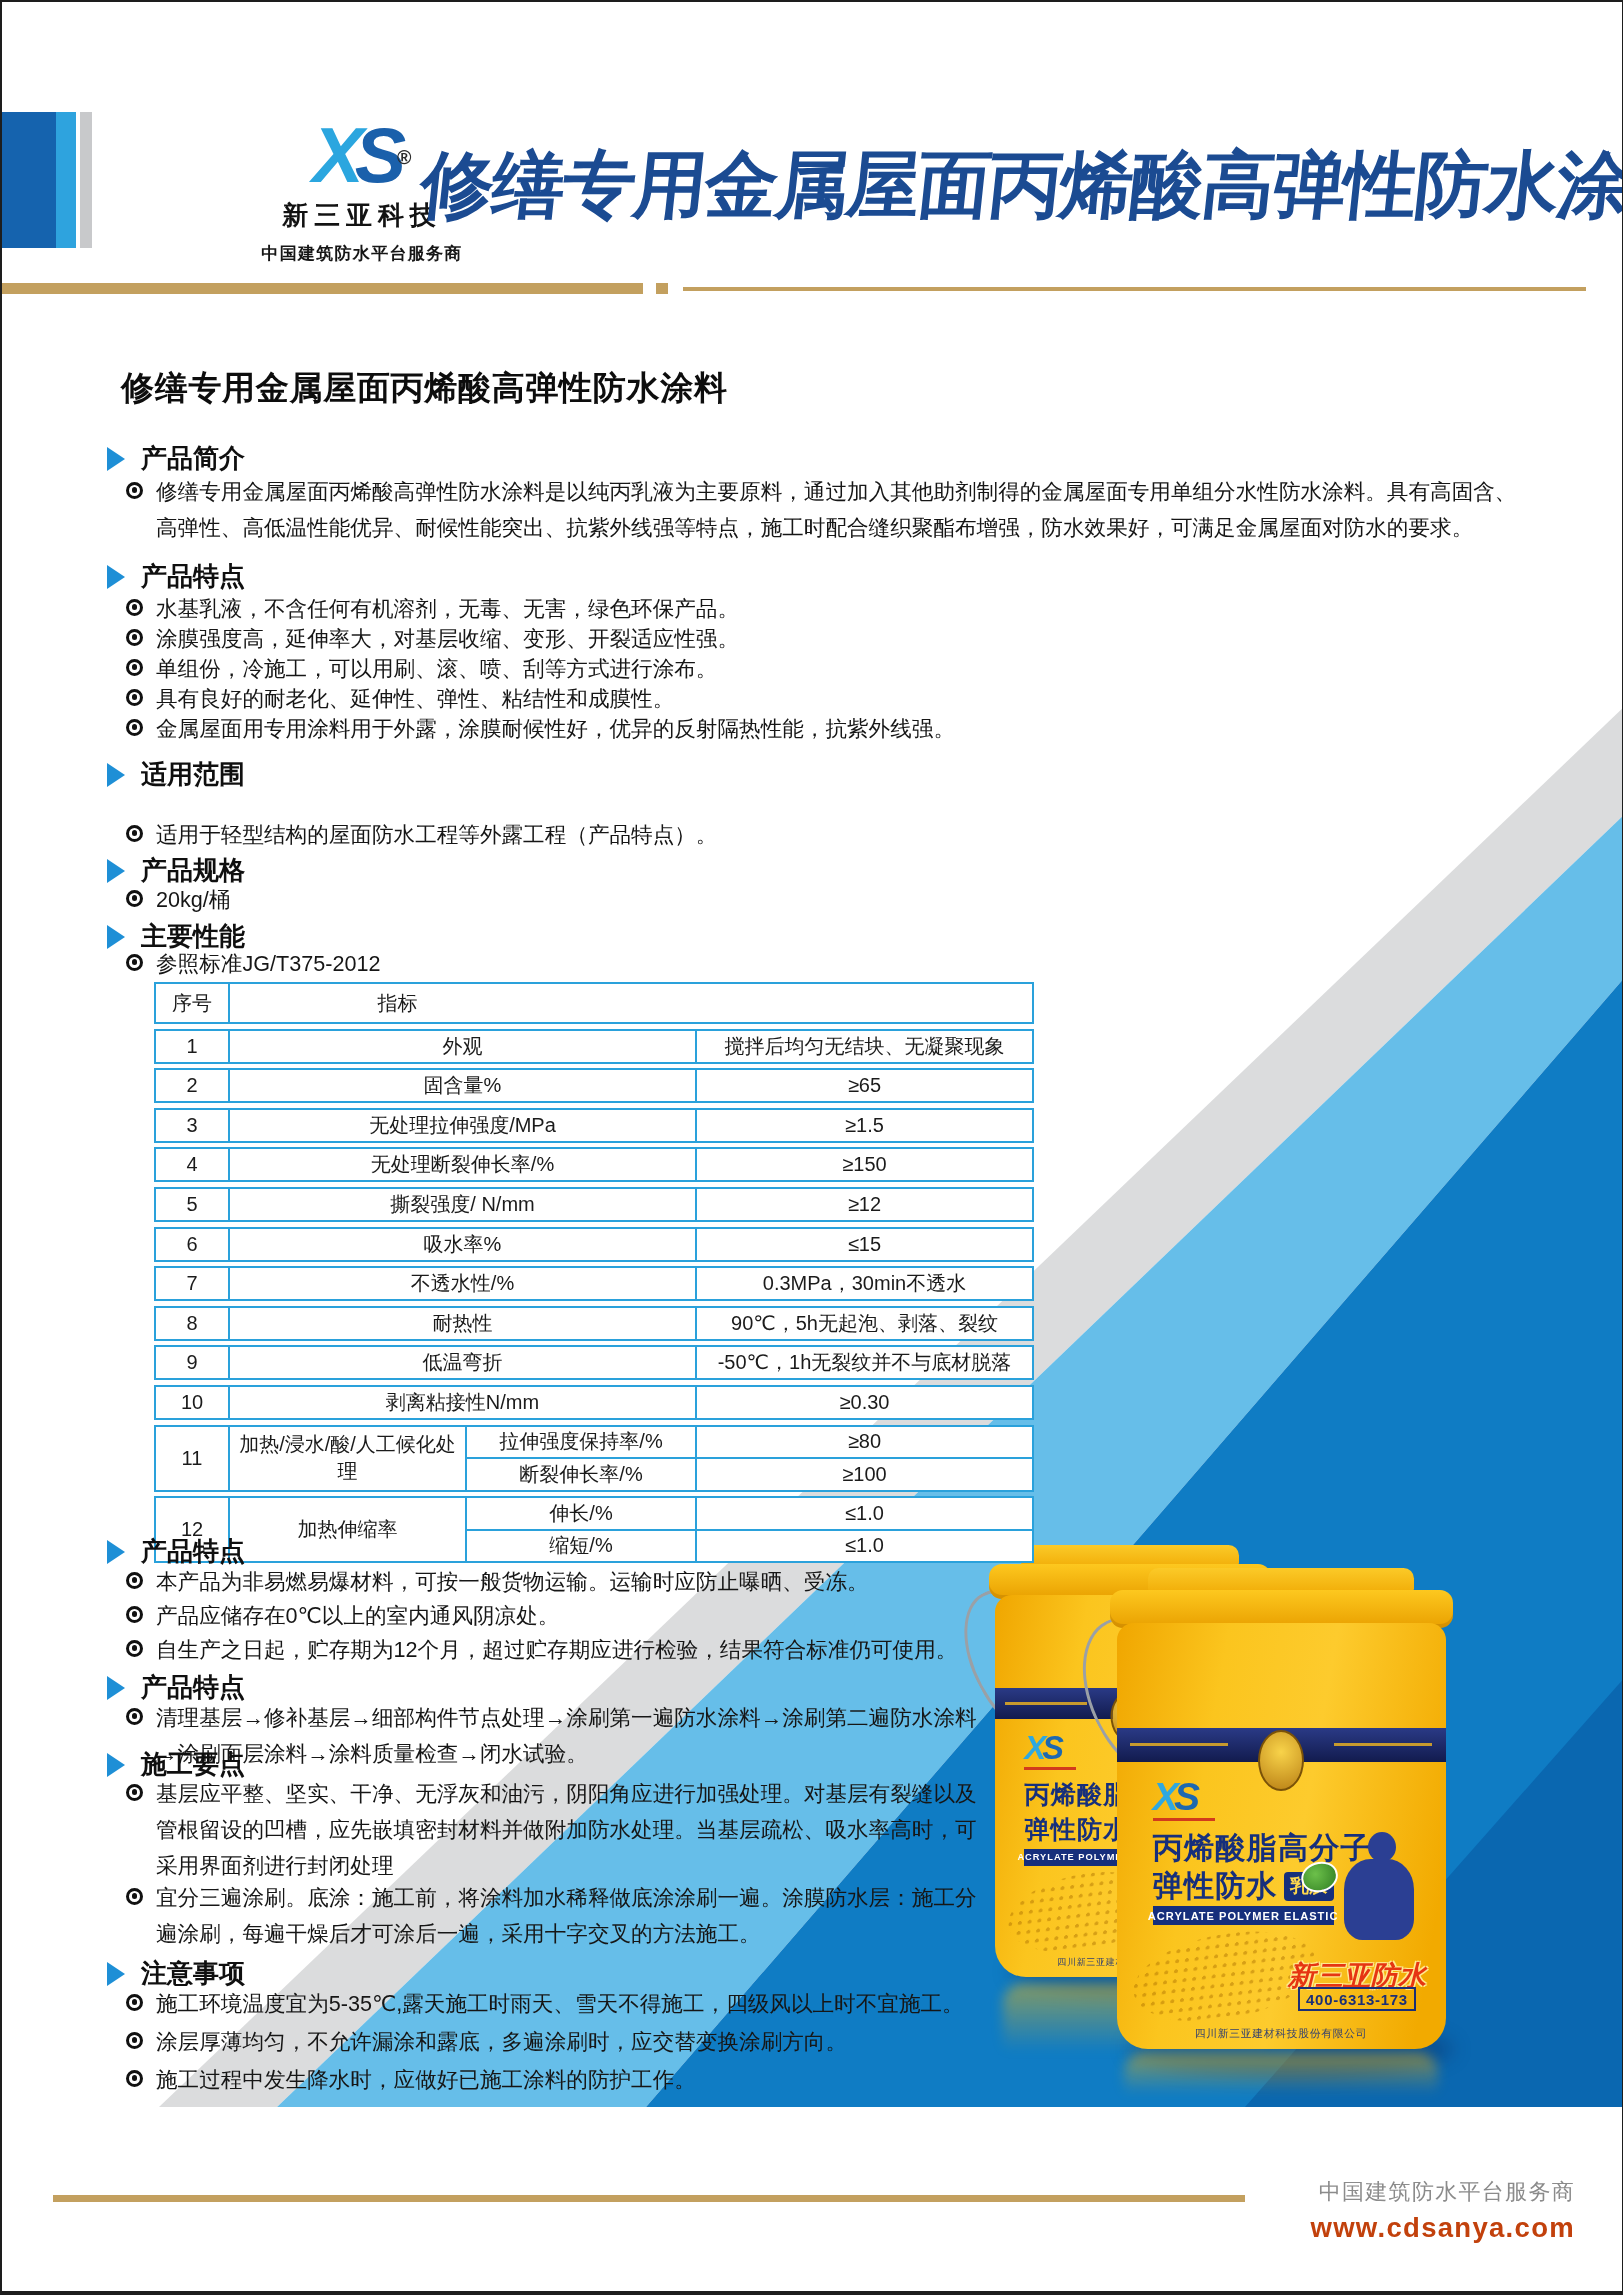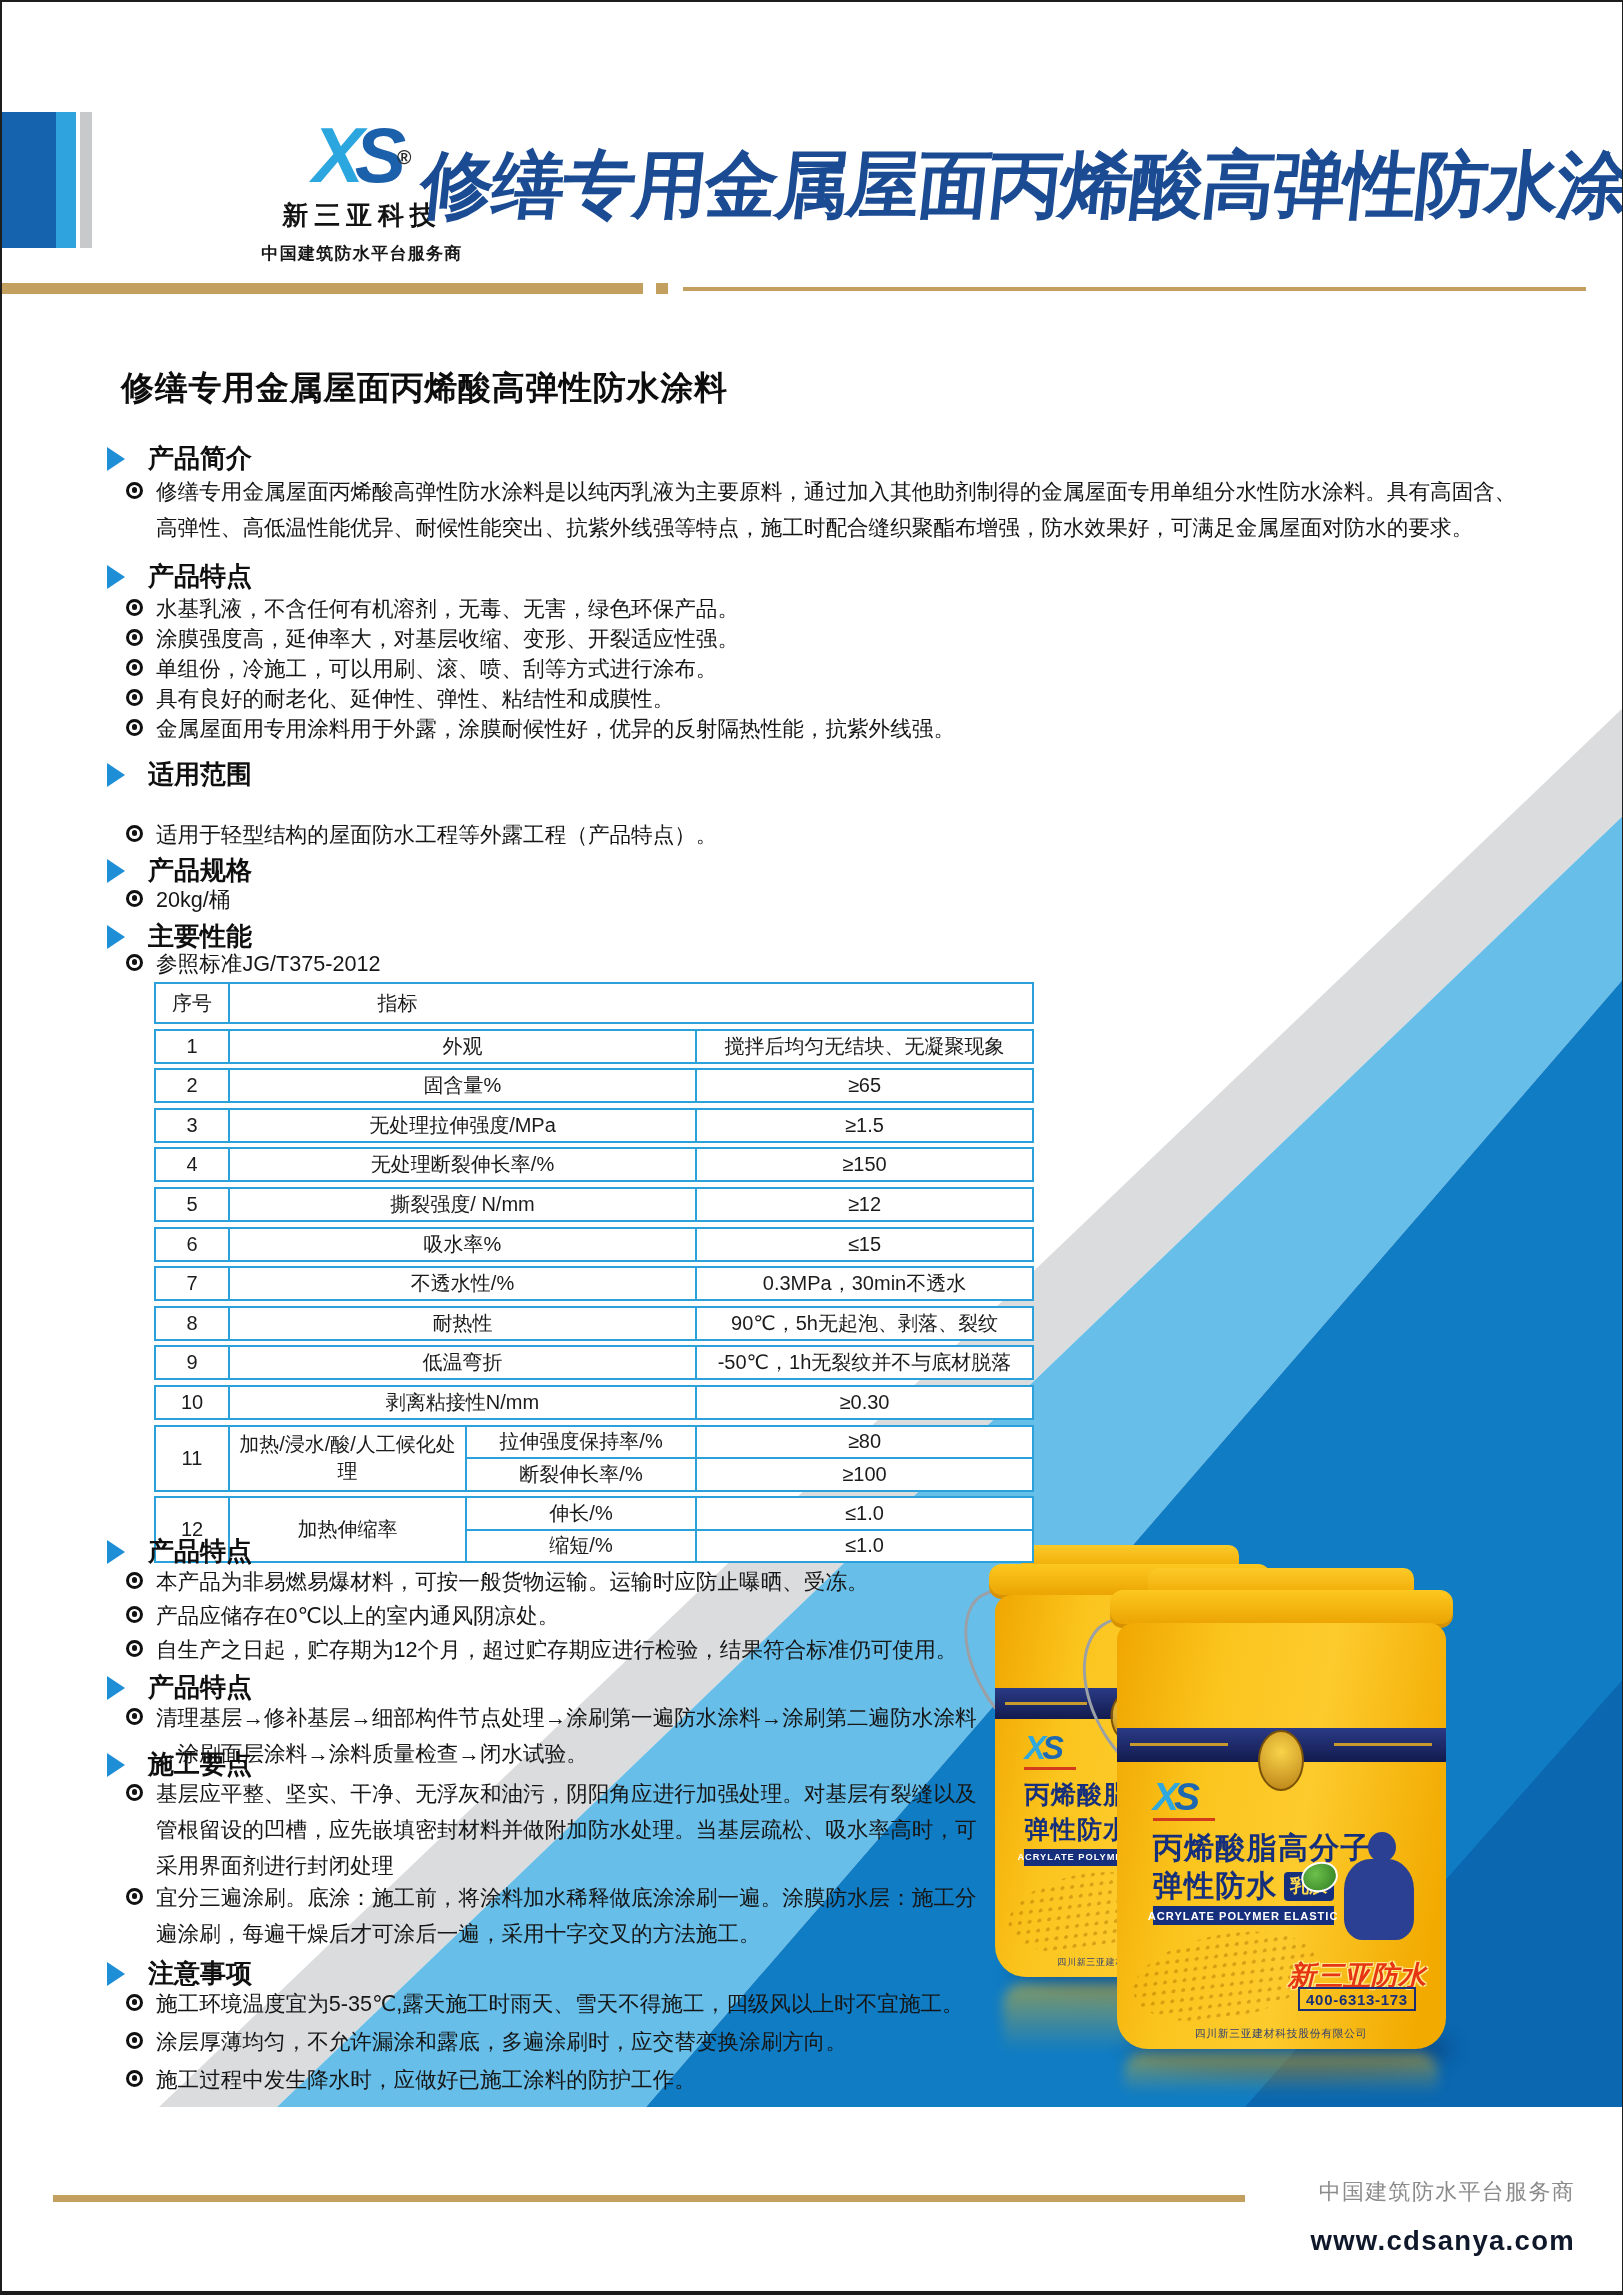--- a/index.html
+++ b/index.html
@@ -24,21 +24,21 @@
   .banner-title{
     position:absolute;left:419px;top:135px;width:1197px;text-align:center;white-space:nowrap;
     font-size:73px;font-weight:900;color:#1B4B92;letter-spacing:-2px;
     transform:skewX(-6deg);
   }
   .divider-thick{position:absolute;left:0;top:281px;width:641px;height:10.5px;background:#C3A05F;}
   .divider-notch{position:absolute;left:654px;top:281px;width:11.8px;height:10.5px;background:#C3A05F;}
   .divider-thin{position:absolute;left:681px;top:285px;width:903px;height:3.9px;background:#C3A05F;}
   
   .page-heading{position:absolute;left:119px;top:364px;font-size:33px;font-weight:900;color:#0d0d0d;letter-spacing:0.7px;z-index:5;}
-  .h{position:absolute;left:105px;display:flex;align-items:center;gap:23px;font-size:26px;font-weight:900;color:#0f0f0f;z-index:5;}
+  .h{position:absolute;left:105px;display:flex;align-items:center;gap:16px;font-size:26px;font-weight:900;color:#0f0f0f;z-index:5;}
   .tri{width:0;height:0;border-top:12.4px solid transparent;border-bottom:12.4px solid transparent;border-left:18.3px solid #1E8FD6;}
   .bl{position:absolute;left:124px;display:flex;gap:13px;font-size:21.6px;color:#161616;z-index:5;}
   .b-ic{flex:none;width:11px;height:11px;border:3.3px solid #111;border-radius:50%;position:relative;margin-top:7.8px;}
   .b-ic::after{content:"";position:absolute;inset:2.6px;background:#111;border-radius:50%;}
   .b-lines div{line-height:36px;}
   .bl.single .b-lines div{line-height:27px;}
   .bl.single .b-ic{margin-top:3.9px;}
   
   .tbl{position:absolute;left:152px;top:980px;width:880px;font-size:20px;color:#1b1b1b;z-index:5;}
   .trow{display:flex;border:2px solid #2AA1DB;margin-bottom:4.6px;background:#fff;box-sizing:border-box;}
@@ -95,21 +95,21 @@
   .phone{position:absolute;right:9%;top:85.5%;border:2px solid #1B2F76;color:#1B2F76;font-size:0.5em;font-weight:700;
         letter-spacing:0.7px;padding:0.1em 0.4em;white-space:nowrap;}
   .comp{position:absolute;left:0;right:0;bottom:2%;text-align:center;font-size:0.36em;color:#33406F;letter-spacing:0.7px;white-space:nowrap;}
   .handle{position:absolute;left:-4%;top:9%;width:30%;height:36%;border:3.9px solid transparent;border-left-color:#9AA0A6;border-top-color:#9AA0A6;border-radius:50%;transform:rotate(-28deg);}
   .bshadow{position:absolute;border-radius:50%;background:rgba(10,30,80,.32);filter:blur(9.2px);z-index:2;}
   .refl{position:absolute;background:linear-gradient(to bottom,rgba(246,185,12,.5),rgba(246,185,12,0) 80%);filter:blur(5.9px);border-radius:19.6px;z-index:2;}
   
   .foot-line{position:absolute;left:51px;top:2193px;width:1192px;height:6.5px;background:#C3A05F;z-index:5;}
   .foot-text{position:absolute;right:47px;top:2175px;text-align:right;z-index:5;}
   .foot-service{font-size:22px;color:#8B8B8B;letter-spacing:1.3px;}
-  .foot-site{margin-top:18px;font-size:27.5px;font-weight:900;color:#0f172a;letter-spacing:1.3px;}
+  .foot-site{margin-top:5px;font-size:27.5px;font-weight:900;color:#c2410c;letter-spacing:1.3px;}
 </style>
 </head>
 <body>
 
 <div class="page">
 
   <div class="bands">
     <div class="band-gray"></div>
     <div class="band-light"></div>
     <div class="band-dark"></div>

